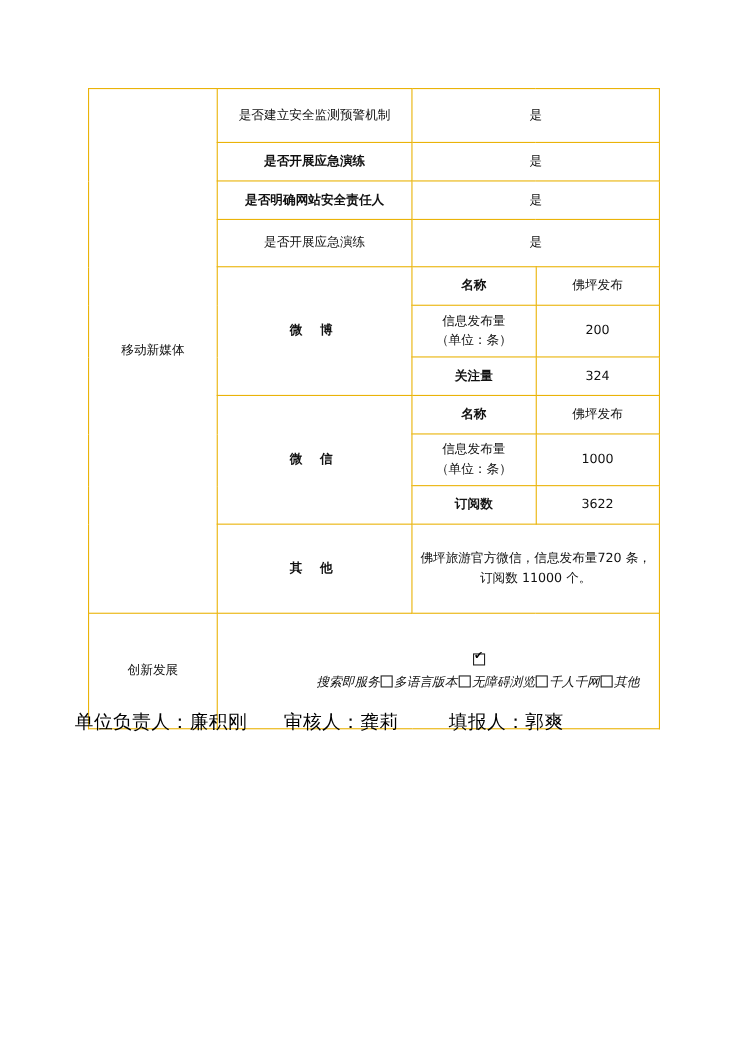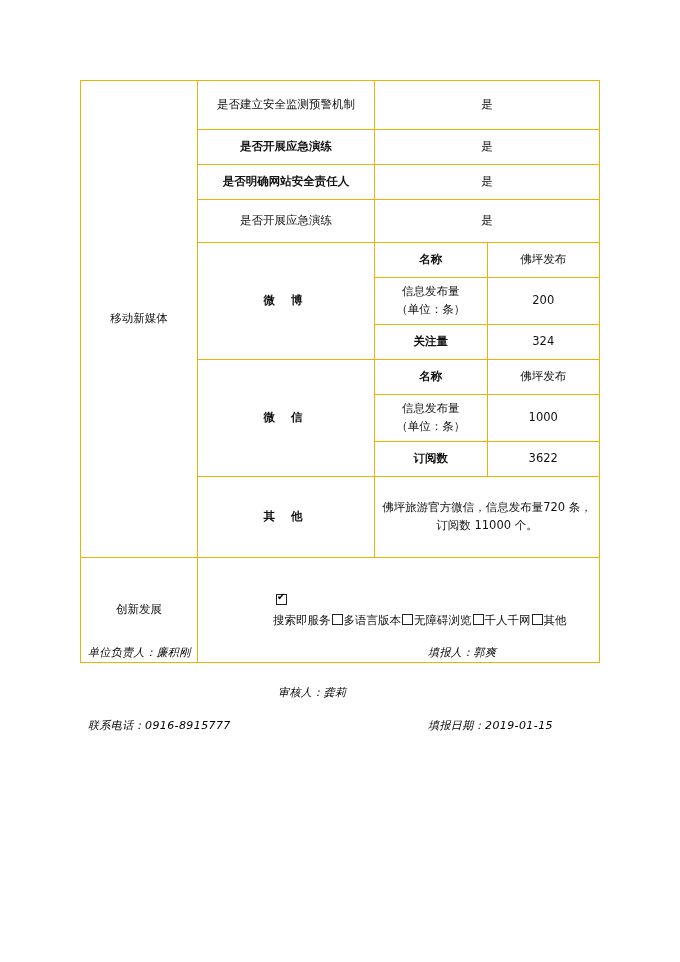--- a/index.html
+++ b/index.html
@@ -73,21 +73,22 @@
     font-size: 11.5px;
   }
   .innov-cell {
     height: 96px;
     text-align: left;
     vertical-align: middle;
     padding: 0;
   }
   .innov-inner {
     padding: 0 0 0 72px;
-    text-align: left;
+    text-align: center;
+    font-style: italic;
   }
   .checkline {
     font-size: 11.5px;
     white-space: nowrap;
     line-height: 1.6;
   }
   .box {
     display: inline-block;
     width: 9px;
     height: 9px;
@@ -105,33 +106,32 @@
     font-size: 10px;
     line-height: 11px;
     color: #000;
   }
   .checked-row {
     margin-bottom: 1px;
     padding-left: 2px;
   }
   .footer {
     position: absolute;
-    left: 88px;
+    left: 68px;
     top: 645px;
     width: 520px;
-    font-size: 11px;
-    font-style: italic;
+    font-size: 17px;
   }
   .footer-row {
     display: flex;
     margin-bottom: 18px;
     letter-spacing: 0.4px;
   }
   .f1 { width: 190px; }
-  .f2 { width: 150px; margin-top: 40px; }
+  .f2 { width: 150px; }
   .f3 { width: 170px; }
   .footer-row span {
     display: inline-block;
   }
 </style>
 </head>
 <body>
 
 <div class="page">
 
@@ -209,20 +209,15 @@
       </tr>
     </tbody>
   </table>
 
   <div class="footer">
     <div class="footer-row">
       <span class="f1"><span>单位负责人：</span><span>廉积刚</span></span>
       <span class="f2"><span>审核人：</span><span>龚莉</span></span>
       <span class="f3"><span>填报人：</span><span>郭爽</span></span>
     </div>
-    <div class="footer-row">
-      <span class="f1"><span>联系电话：</span><span>0916-8915777</span></span>
-      <span class="f2"></span>
-      <span class="f3"><span>填报日期：</span><span>2019-01-15</span></span>
-    </div>
   </div>
 
 </div>
 
 </body></html>

